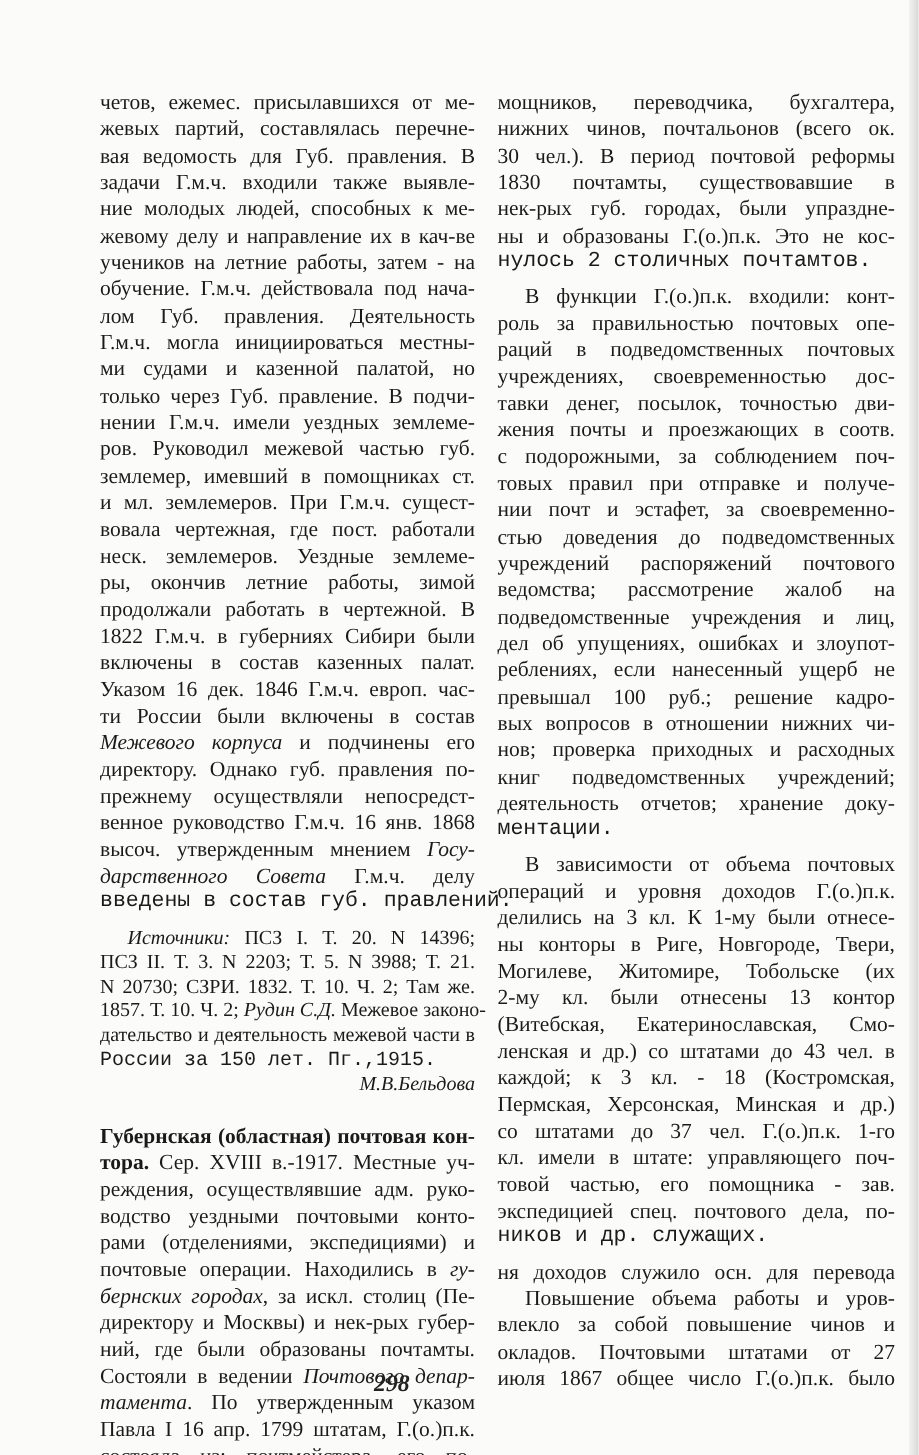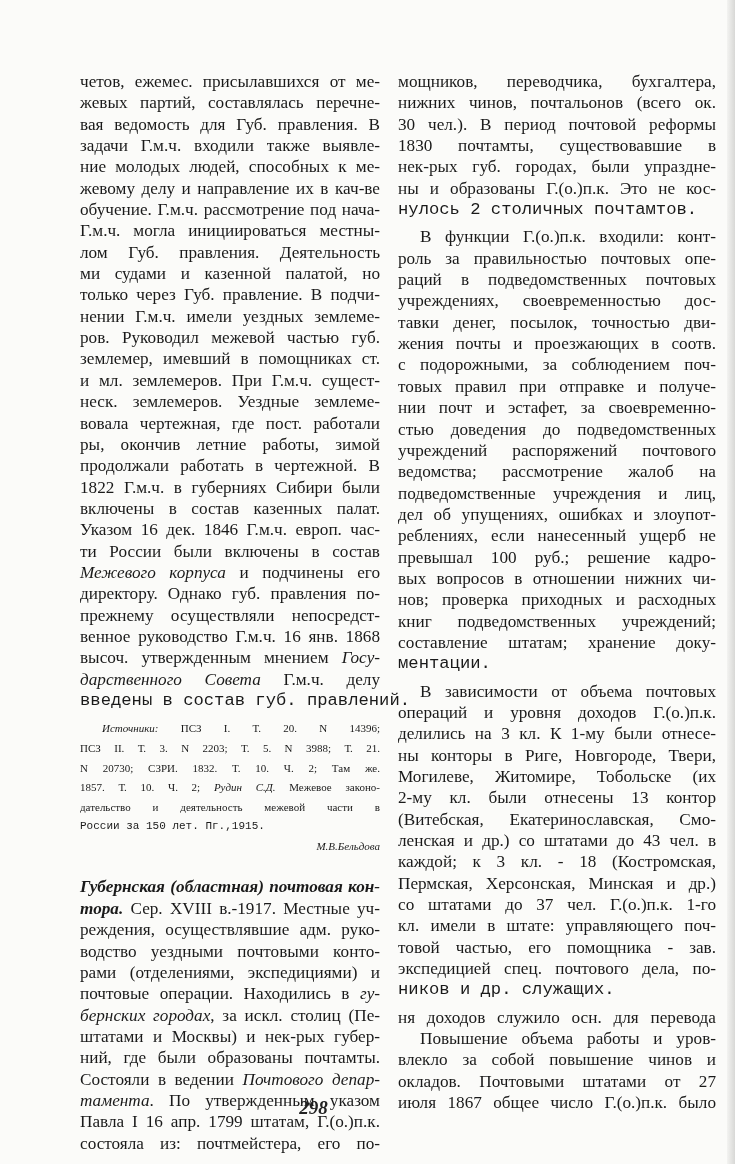--- a/index.html
+++ b/index.html
@@ -18,57 +18,58 @@
       font-size: 17.2px; line-height: 21.35px;
       text-align: justify; hyphens: manual;
     }
     .col-left { left: 80px; width: 300px; }
     .col-right { left: 398px; width: 318px; }
     .line { display: block; white-space: nowrap; text-align-last: justify; text-align: justify; }
     .line.last { text-align-last: left; font-family: Liberation Mono, monospace; }
     .line.right { text-align: left; text-align-last: right; }
     .indent { padding-left: 22px; }
     .para { margin: 0; }
-    .sources { font-size: 11px; line-height: 19.6px; margin-top: 8px; }
+    .sources { font-size: 16px; line-height: 19.6px; margin-top: 8px; }
     .sources .indent { padding-left: 22px; }
     .author { font-style: italic; }
     .gap { height: 20px; }
     .gap-s { height: 6px; }
     i, .it { font-style: italic; margin-top: 24px; }
-    b, .bold { font-weight: bold; font-style: italic; }
+    b, .bold { font-weight: bold; }
     .page-number {
       position: absolute; top: 1097px; left: 0; width: 627px; text-align: center;
       font-family: "Liberation Serif", serif; font-style: italic; font-weight: bold;
       font-size: 19px; color: #222;
     }
   </style>
 </head>
 <body>
 
 <div class="scan-edge"></div>
 
 <div class="column col-left">
   <div class="para">
     <span class="line">четов, ежемес. присылавшихся от ме-</span>
     <span class="line">жевых партий, составлялась перечне-</span>
     <span class="line">вая ведомость для Губ. правления. В</span>
     <span class="line">задачи Г.м.ч. входили также выявле-</span>
     <span class="line">ние молодых людей, способных к ме-</span>
     <span class="line">жевому делу и направление их в кач-ве</span>
-    <span class="line">обучение. Г.м.ч. рассмотрение под нача-</span>
+    <span class="line">учеников на летние работы, затем - на</span>
+    <span class="line">обучение. Г.м.ч. действовала под нача-</span>
+    <span class="line">лом Губ. правления. Деятельность</span>
     <span class="line">Г.м.ч. могла инициироваться местны-</span>
-    <span class="line">лом Губ. правления. Деятельность</span>
     <span class="line">ми судами и казенной палатой, но</span>
     <span class="line">только через Губ. правление. В подчи-</span>
     <span class="line">нении Г.м.ч. имели уездных землеме-</span>
     <span class="line">ров. Руководил межевой частью губ.</span>
     <span class="line">землемер, имевший в помощниках ст.</span>
     <span class="line">и мл. землемеров. При Г.м.ч. сущест-</span>
+    <span class="line">вовала чертежная, где пост. работали</span>
     <span class="line">неск. землемеров. Уездные землеме-</span>
-    <span class="line">вовала чертежная, где пост. работали</span>
     <span class="line">ры, окончив летние работы, зимой</span>
     <span class="line">продолжали работать в чертежной. В</span>
     <span class="line">1822 Г.м.ч. в губерниях Сибири были</span>
     <span class="line">включены в состав казенных палат.</span>
     <span class="line">Указом 16 дек. 1846 Г.м.ч. европ. час-</span>
     <span class="line">ти России были включены в состав</span>
     <span class="line"><i>Межевого корпуса</i><span> и подчинены его</span></span>
     <span class="line">директору. Однако губ. правления по-</span>
     <span class="line">прежнему осуществляли непосредст-</span>
     <span class="line">венное руководство Г.м.ч. 16 янв. 1868</span>
@@ -90,21 +91,21 @@
   <div class="gap"></div>
 
   <div class="para">
     <span class="line bold">Губернская (областная) почтовая кон-</span>
     <span class="line"><b>тора.</b><span> Сер. XVIII в.-1917. Местные уч-</span></span>
     <span class="line">реждения, осуществлявшие адм. руко-</span>
     <span class="line">водство уездными почтовыми конто-</span>
     <span class="line">рами (отделениями, экспедициями) и</span>
     <span class="line"><span>почтовые операции. Находились в </span><i>гу-</i></span>
     <span class="line"><i>бернских городах</i><span>, за искл. столиц (Пе-</span></span>
-    <span class="line">штатами и Москвы) и нек-рых губер-</span>
+    <span class="line">директору и Москвы) и нек-рых губер-</span>
     <span class="line">ний, где были образованы почтамты.</span>
     <span class="line"><span>Состояли в ведении </span><i>Почтового депар-</i></span>
     <span class="line"><i>тамента</i><span>. По утвержденным указом</span></span>
     <span class="line">Павла I 16 апр. 1799 штатам, Г.(о.)п.к.</span>
     <span class="line">состояла из: почтмейстера, его по-</span>
   </div>
 </div>
 
 <div class="column col-right">
   <div class="para">
@@ -130,21 +131,21 @@
     <span class="line">стью доведения до подведомственных</span>
     <span class="line">учреждений распоряжений почтового</span>
     <span class="line">ведомства; рассмотрение жалоб на</span>
     <span class="line">подведомственные учреждения и лиц,</span>
     <span class="line">дел об упущениях, ошибках и злоупот-</span>
     <span class="line">реблениях, если нанесенный ущерб не</span>
     <span class="line">превышал 100 руб.; решение кадро-</span>
     <span class="line">вых вопросов в отношении нижних чи-</span>
     <span class="line">нов; проверка приходных и расходных</span>
     <span class="line">книг подведомственных учреждений;</span>
-    <span class="line">составление штатам; хранение доку-</span>
+    <span class="line">деятельность отчетов; хранение доку-</span>
     <span class="line last">ментации.</span>
   </div>
   <div class="gap-s"></div>
   <div class="para">
     <span class="line indent">В зависимости от объема почтовых</span>
     <span class="line">операций и уровня доходов Г.(о.)п.к.</span>
     <span class="line">делились на 3 кл. К 1-му были отнесе-</span>
     <span class="line">ны конторы в Риге, Новгороде, Твери,</span>
     <span class="line">Могилеве, Житомире, Тобольске (их</span>
     <span class="line">2-му кл. были отнесены 13 контор</span>

